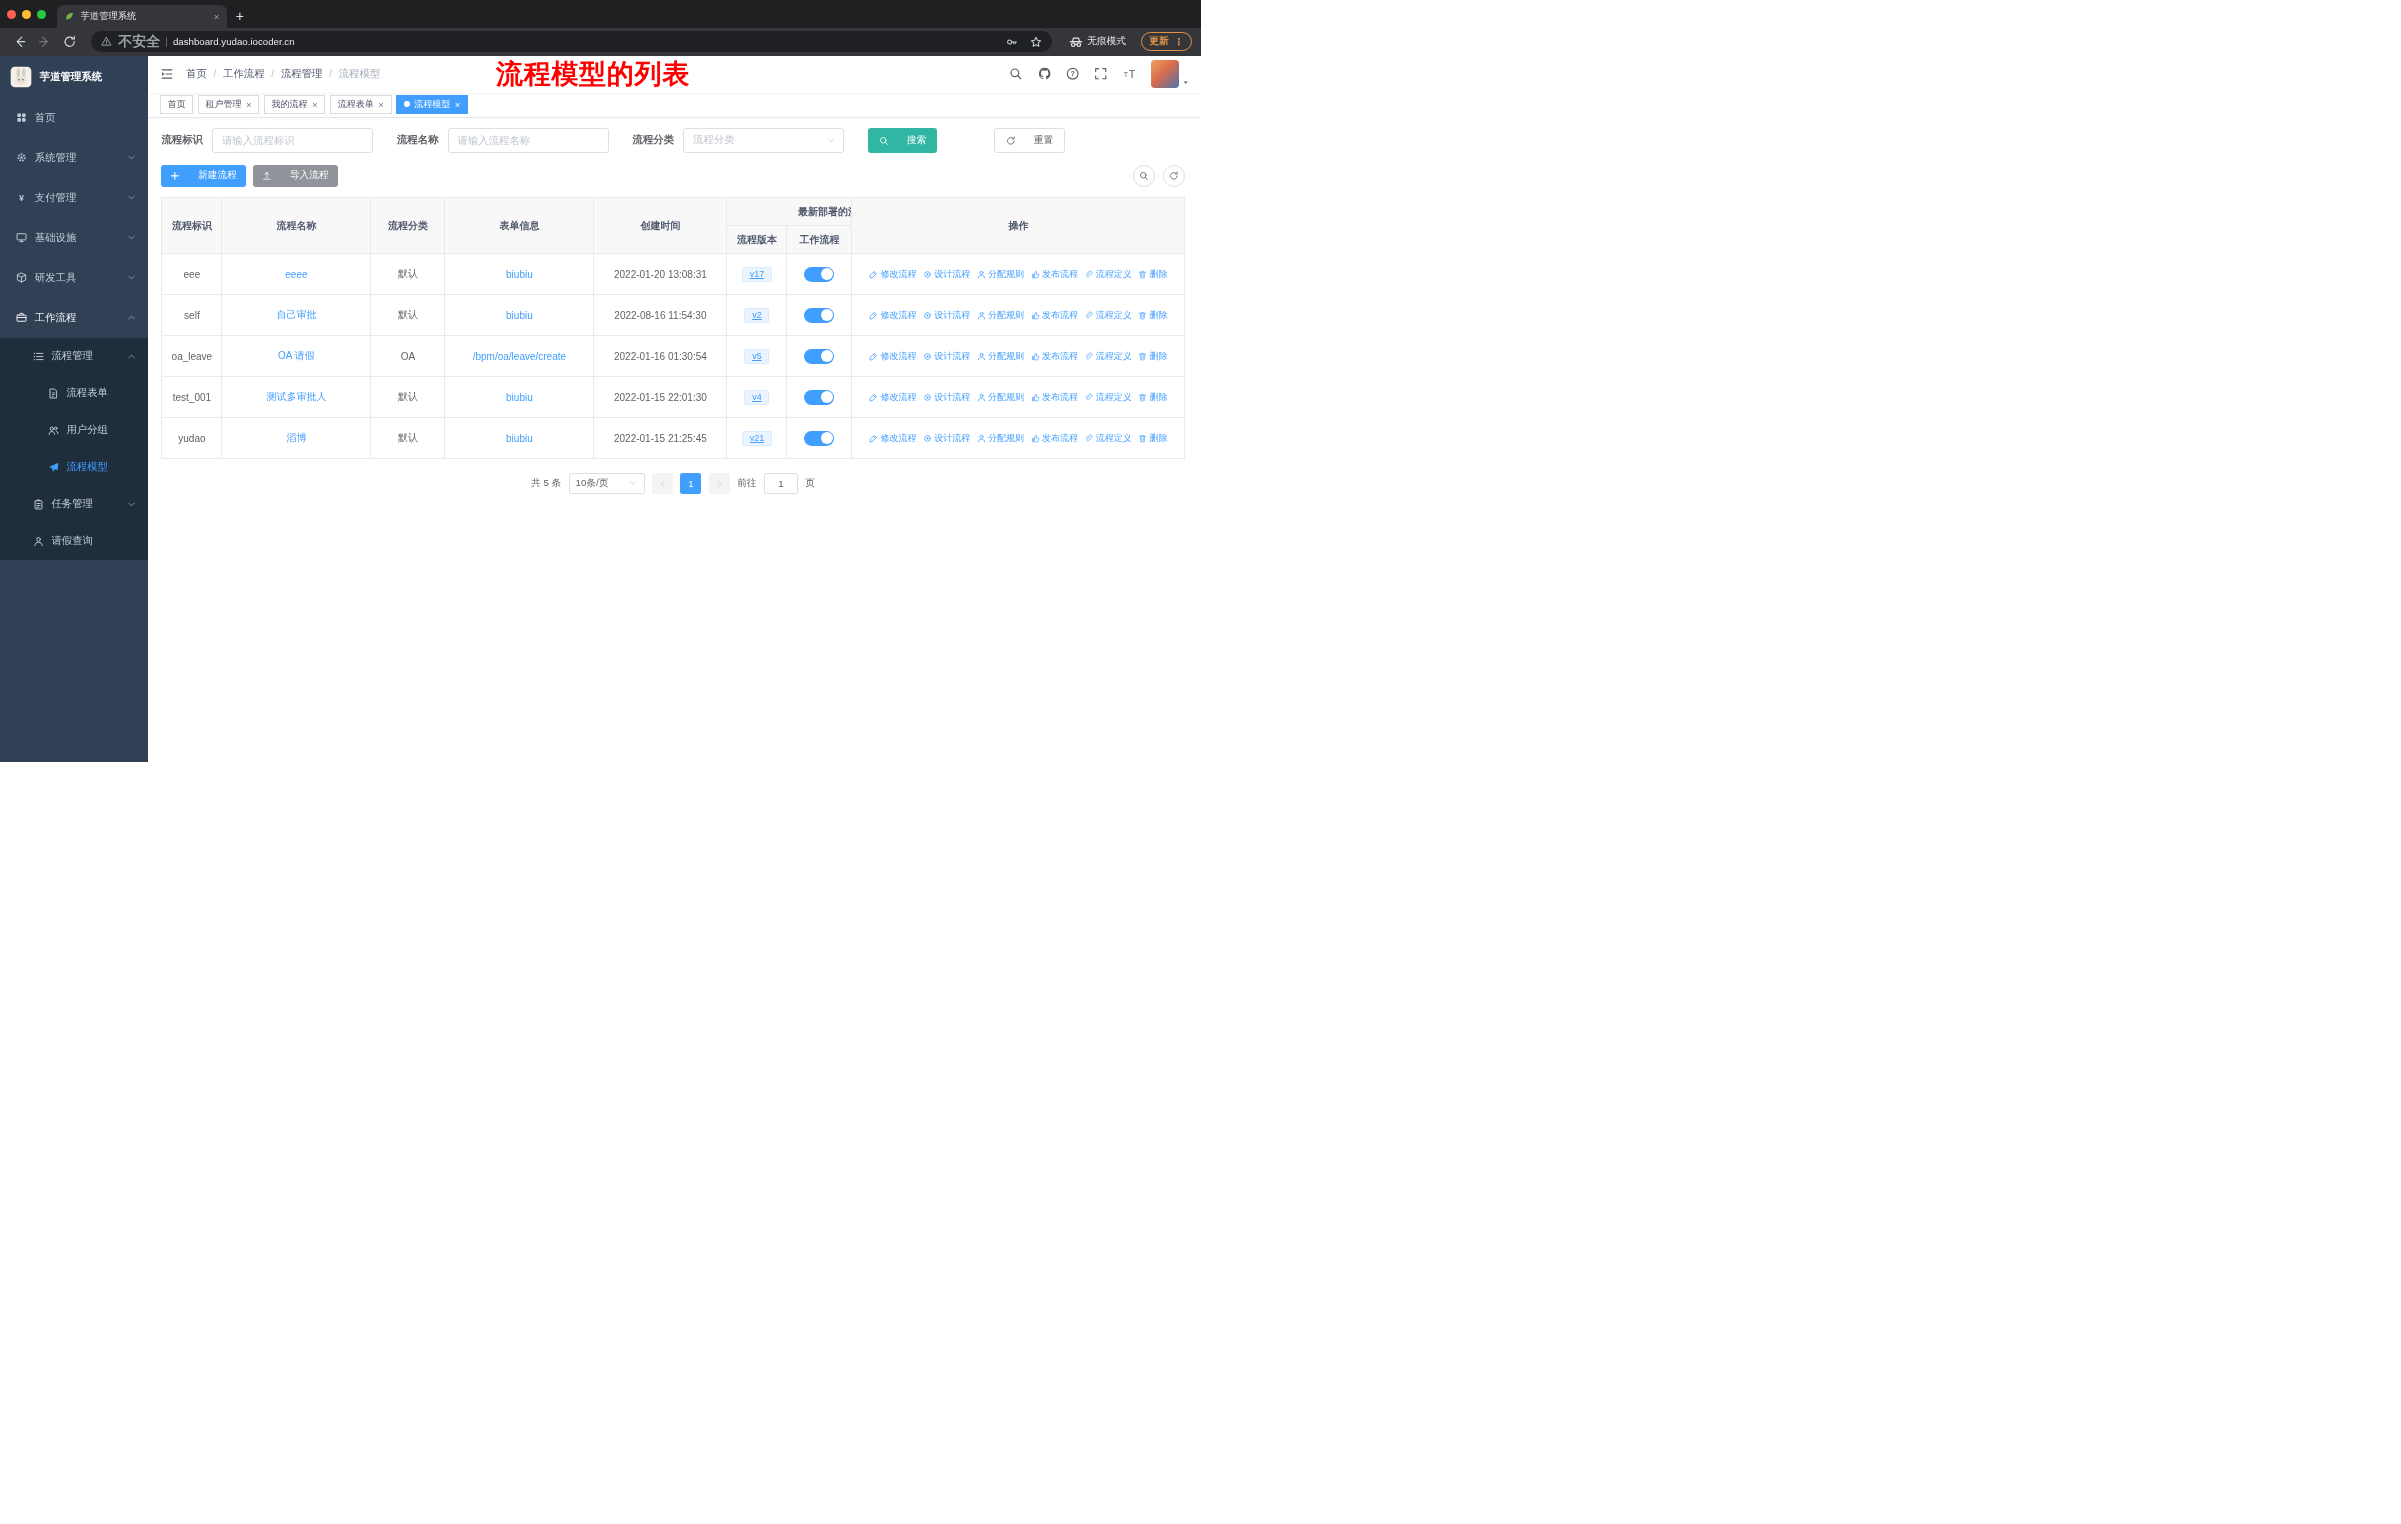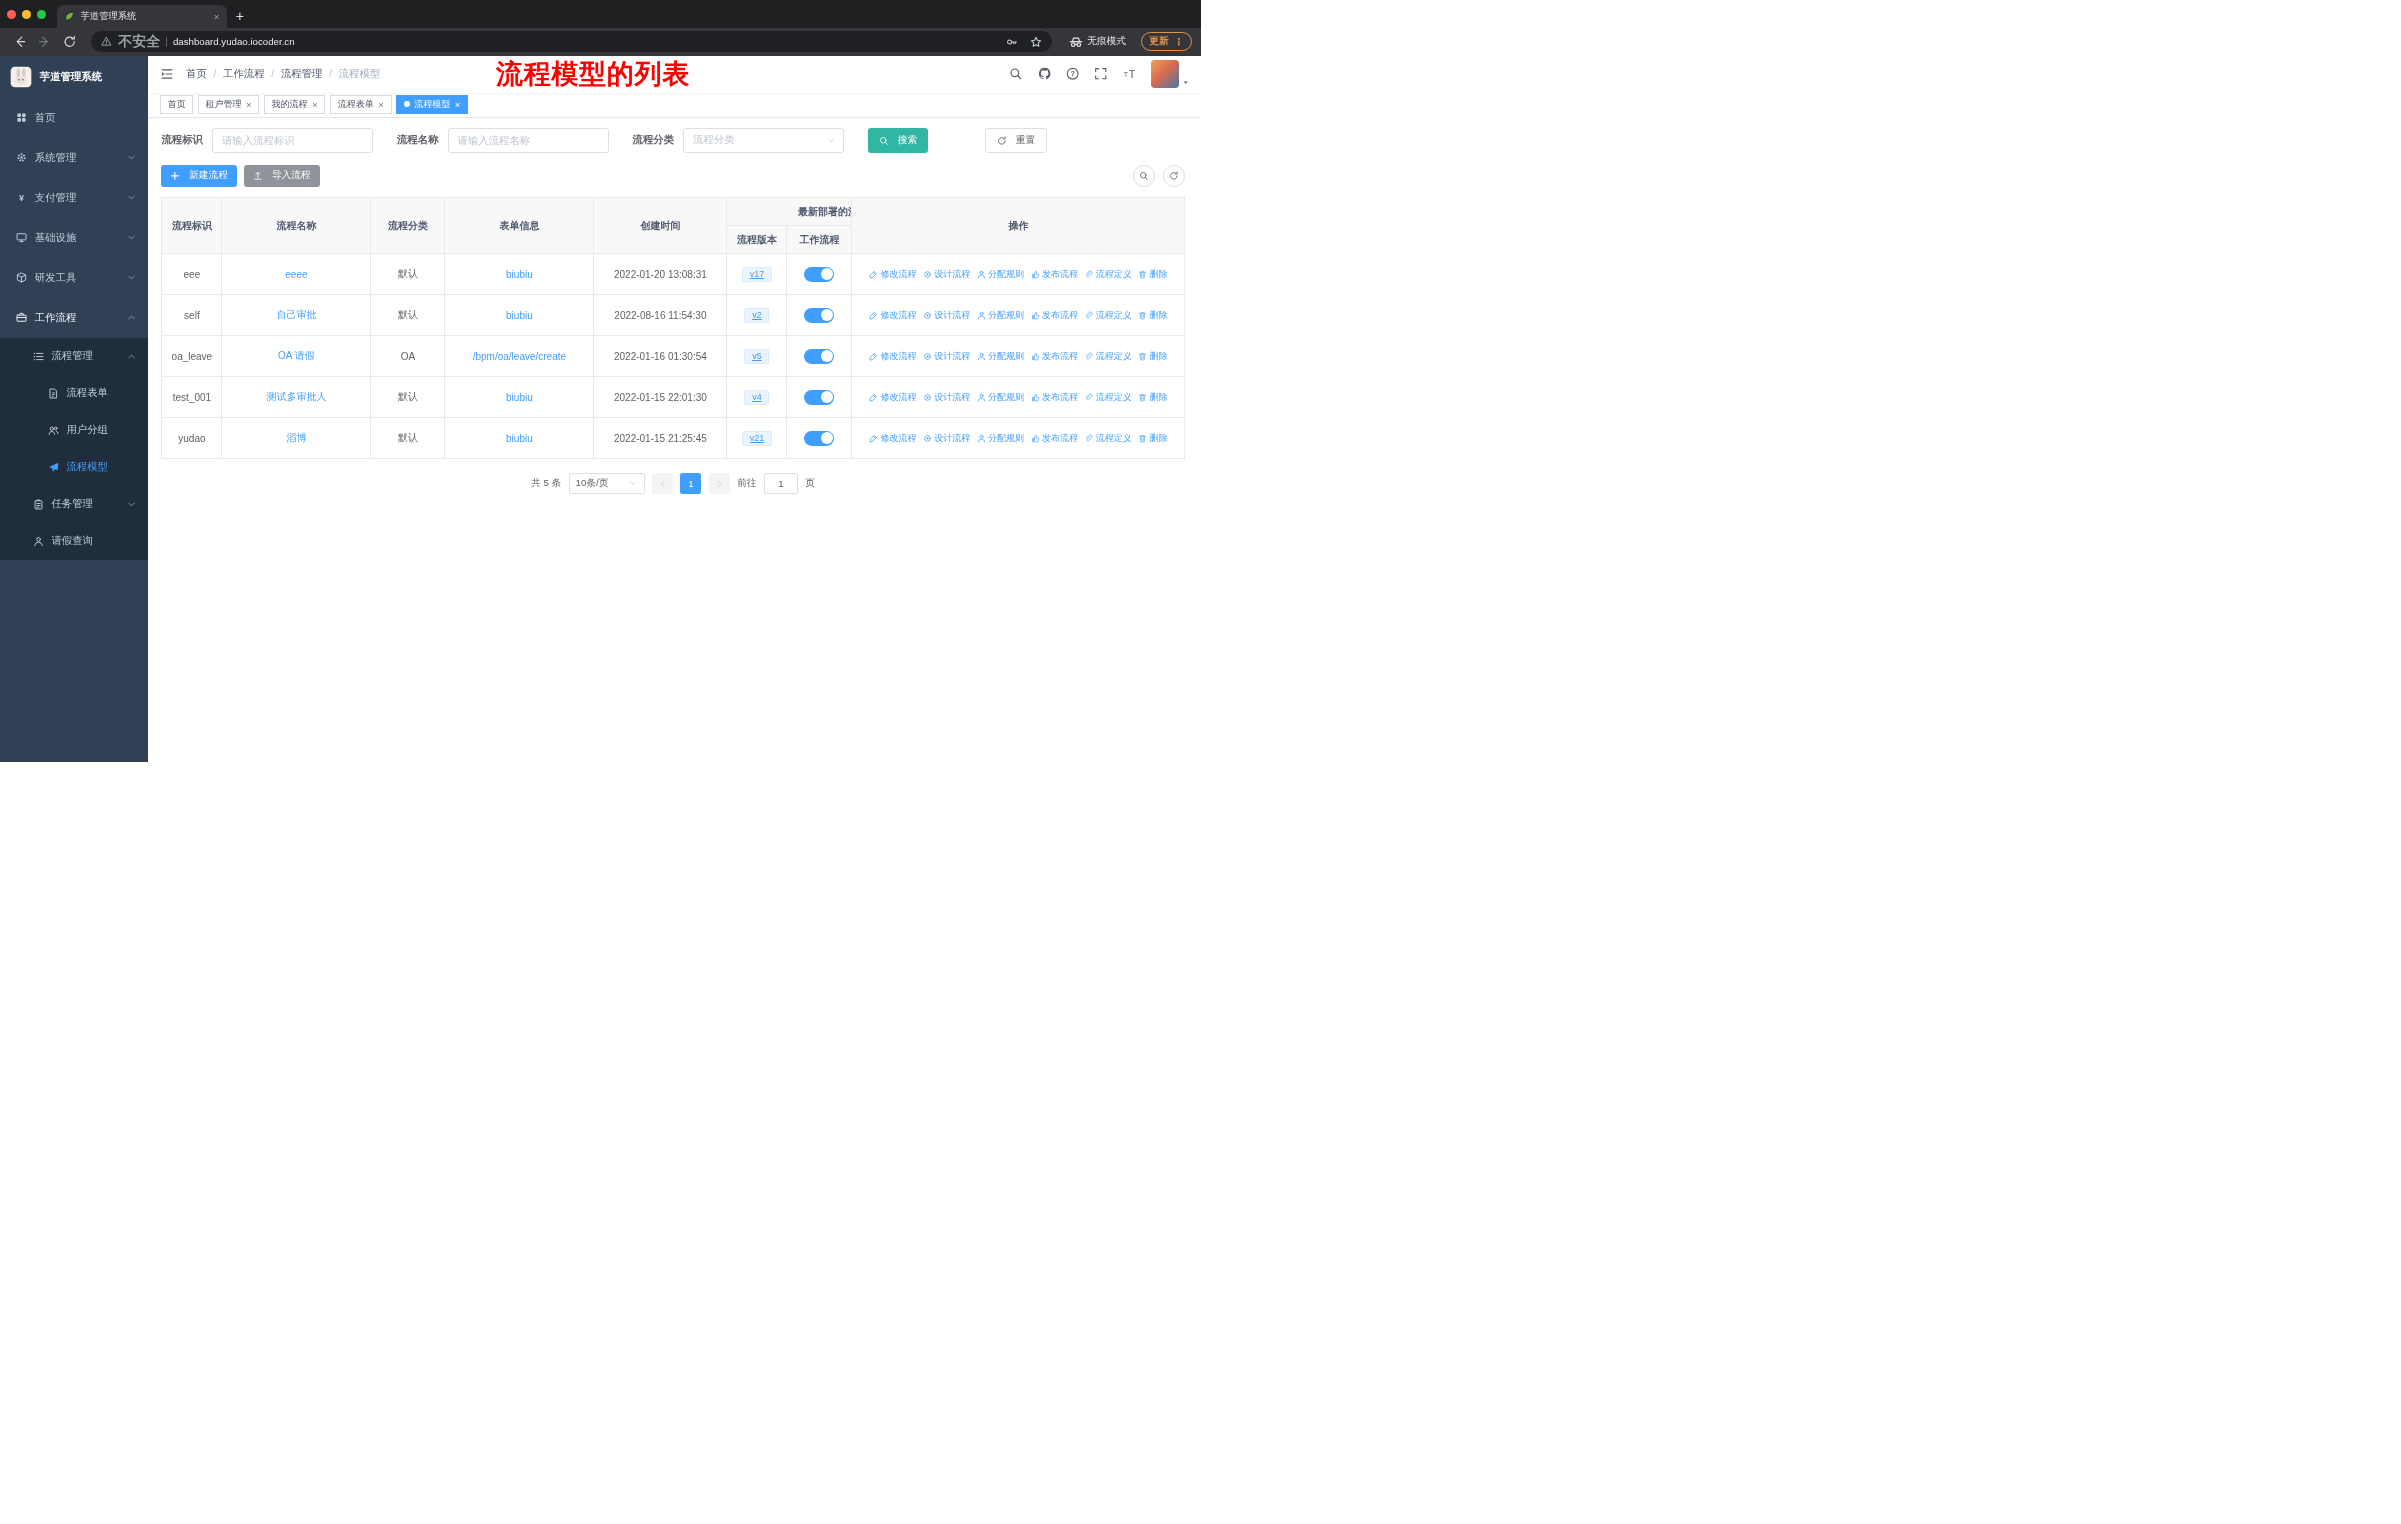--- a/index.html
+++ b/index.html
@@ -85,21 +85,21 @@
   .filter-row { display:flex; align-items:center; gap:9px; }
   .f-label { font-size:10.4px; font-weight:bold; color:#606266; white-space:nowrap; }
   .f-input { width:161px; height:25px; border:0.7px solid #dcdfe6; border-radius:3px; padding:0 9px;
     font-size:10.4px; color:#606266; font-family:inherit; }
   .f-input::placeholder { color:#bfc4cc; }
   .f-select { width:161px; height:25px; border:0.7px solid #dcdfe6; border-radius:3px; padding:0 7.4px 0 9px;
     display:flex; align-items:center; justify-content:space-between; font-size:10.4px; color:#bfc4cc; background:#fff; }
   .f-select .sc { width:9px; height:9px; color:#c0c4cc; }
   .gap { width:6px; }
   .btn { height:25px; border:none; border-radius:3px; padding:0 11px; font-size:9.7px;
-    display:inline-flex; align-items:center; gap:9px; font-family:inherit; }
+    display:inline-flex; align-items:center; gap:18px; font-family:inherit; }
   .btn .bic { width:9.7px; height:9.7px; }
   .btn-search { background:#30b6a2; color:#fff; }
   .btn-reset { background:#fff; color:#606266; border:0.7px solid #dcdfe6;margin-left:33px; }
   .toolbar-row { margin-top:12px; display:flex; align-items:center; gap:7.4px; }
   .btn-sm { height:22px; padding:0 9px; font-size:9.7px; border-radius:3px; }
   .btn-create { background:#409eff; color:#fff; }
   .btn-import { background:#909399; color:#fff; }
   .mini-group { margin-left:auto; display:flex; gap:7.4px; }
   .mini-btn { width:22px; height:22px; border-radius:50%; border:0.7px solid #dcdfe6; background:#fff;
     color:#606266; display:flex; align-items:center; justify-content:center; }

